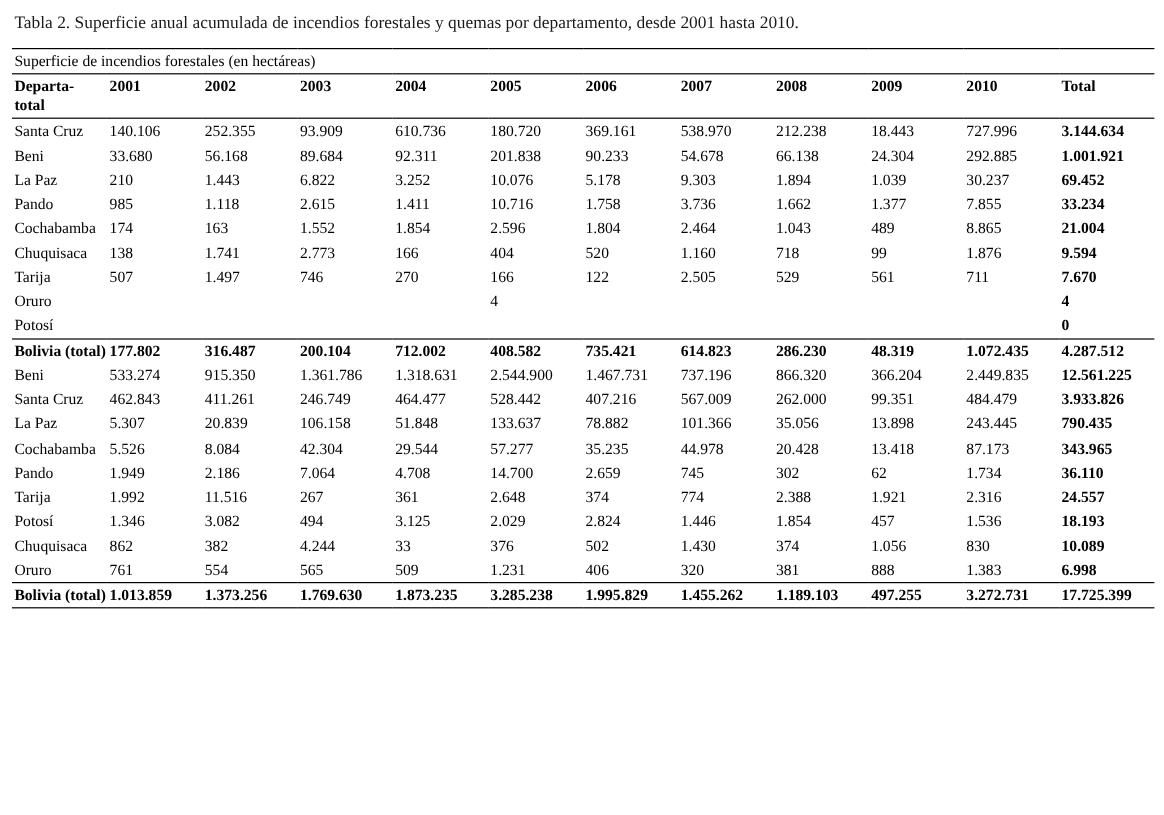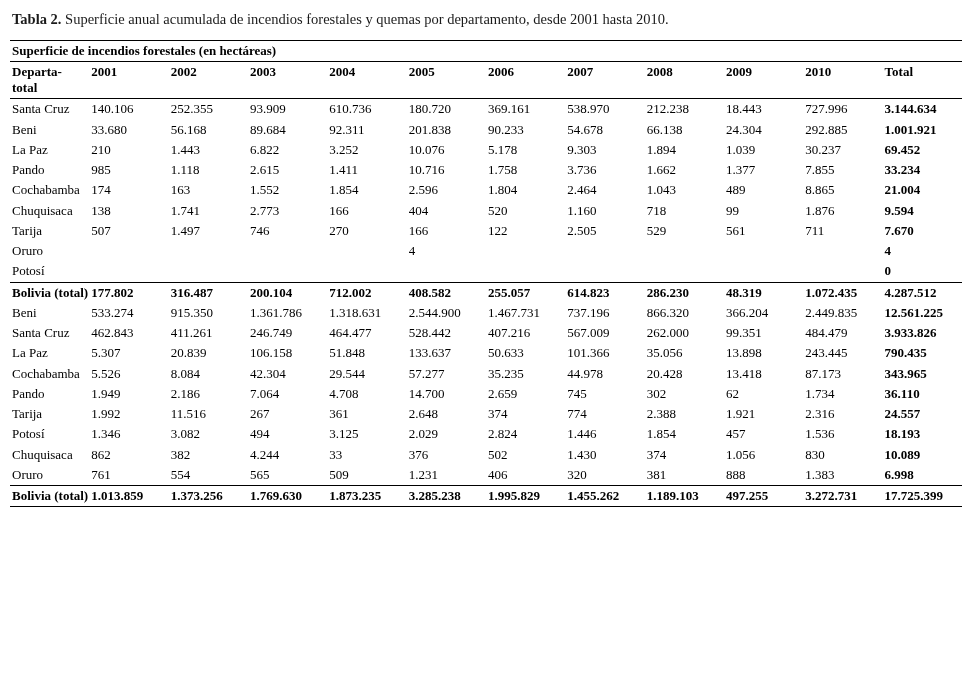--- a/index.html
+++ b/index.html
@@ -20,21 +20,21 @@
     box-sizing: border-box;
     width: 970px;
   }
   .caption {
     font-size: 14.5px;
     line-height: 1.35;
     margin: 2px 0 10px 2px;
     color: #1a1a1a;
   }
   .caption .cap-label {
-    font-weight: bold;
+    font-weight: normal;
   }
   table.data {
     border-collapse: collapse;
     width: 952px;
     table-layout: fixed;
   }
   table.data td, table.data th {
     text-align: left;
     vertical-align: top;
     padding: 2px 4px 2px 2px;
@@ -45,21 +45,21 @@
   .rule-top td {
     border-top: 1.4px solid #000;
   }
   .rule-bottom td {
     border-bottom: 1.4px solid #000;
   }
   .rule-thin-bottom td {
     border-bottom: 1px solid #000;
   }
   .section-title td {
-    font-weight: bold;
+    font-weight: normal;
     font-size: 13px;
     padding-top: 4px;
     padding-bottom: 4px;
     margin-top: 48px;
   }
   .head-row td {
     font-weight: bold;
     font-size: 13px;
     line-height: 1.2;
     padding-bottom: 3px;
@@ -239,21 +239,21 @@
         <td class="col-total">0</td>
       </tr>
 
       <tr class="total-row rule-top">
         <td class="col-dept dept-name">Bolivia (total)</td>
         <td class="col-y">177.802</td>
         <td class="col-y">316.487</td>
         <td class="col-y-wide">200.104</td>
         <td class="col-y-wide">712.002</td>
         <td class="col-y-wide">408.582</td>
-        <td class="col-y-wide">255.057</td>
+        <td class="col-y-wide">735.421</td>
         <td class="col-y-wide">614.823</td>
         <td class="col-y">286.230</td>
         <td class="col-y">48.319</td>
         <td class="col-y-wide">1.072.435</td>
         <td class="col-total">4.287.512</td>
       </tr>
 
 
       <tr>
         <td class="col-dept dept-name">Beni</td>
@@ -283,21 +283,21 @@
         <td class="col-y-wide">484.479</td>
         <td class="col-total">3.933.826</td>
       </tr>
       <tr>
         <td class="col-dept dept-name">La Paz</td>
         <td class="col-y">5.307</td>
         <td class="col-y">20.839</td>
         <td class="col-y-wide">106.158</td>
         <td class="col-y-wide">51.848</td>
         <td class="col-y-wide">133.637</td>
-        <td class="col-y-wide">50.633</td>
+        <td class="col-y-wide">78.882</td>
         <td class="col-y-wide">101.366</td>
         <td class="col-y">35.056</td>
         <td class="col-y">13.898</td>
         <td class="col-y-wide">243.445</td>
         <td class="col-total">790.435</td>
       </tr>
       <tr>
         <td class="col-dept dept-name">Cochabamba</td>
         <td class="col-y">5.526</td>
         <td class="col-y">8.084</td>

